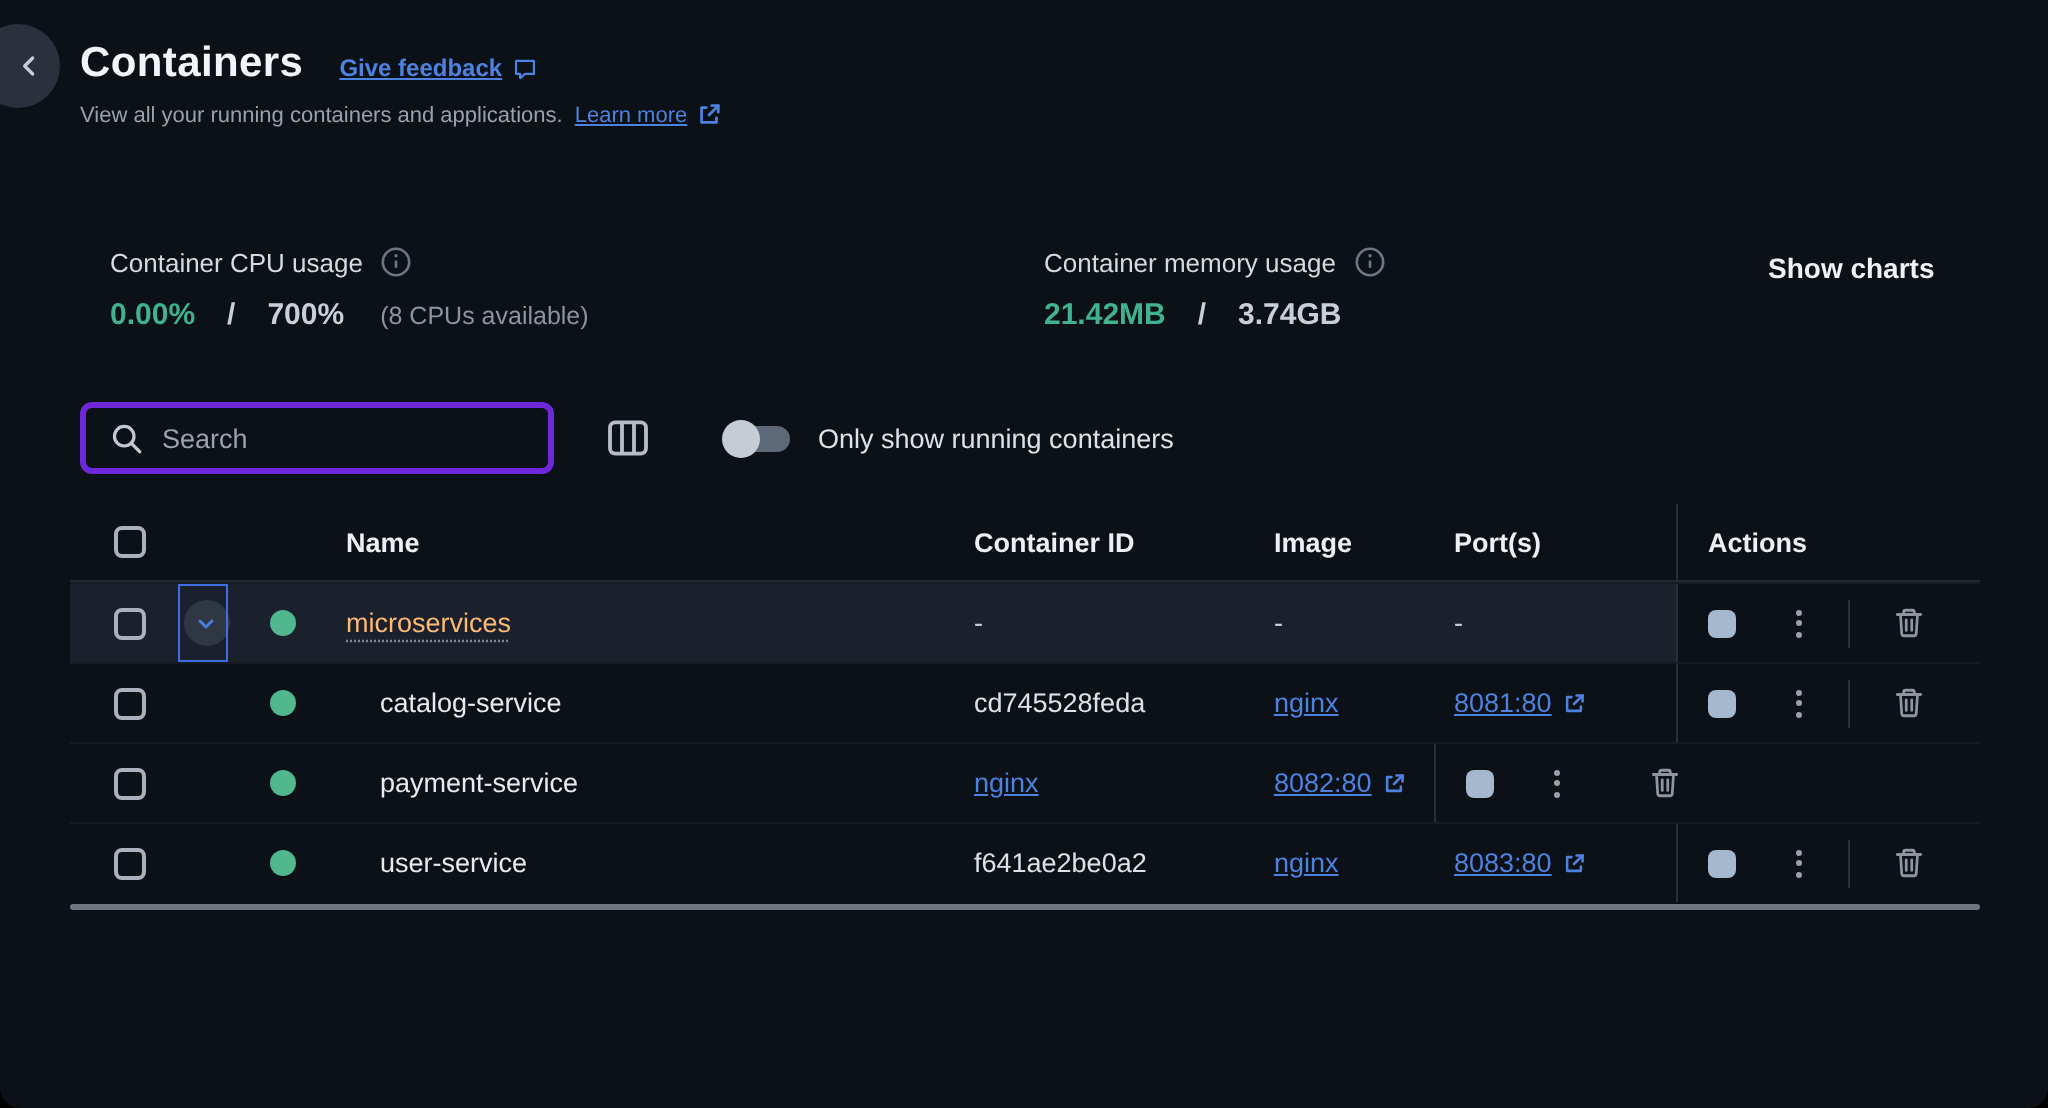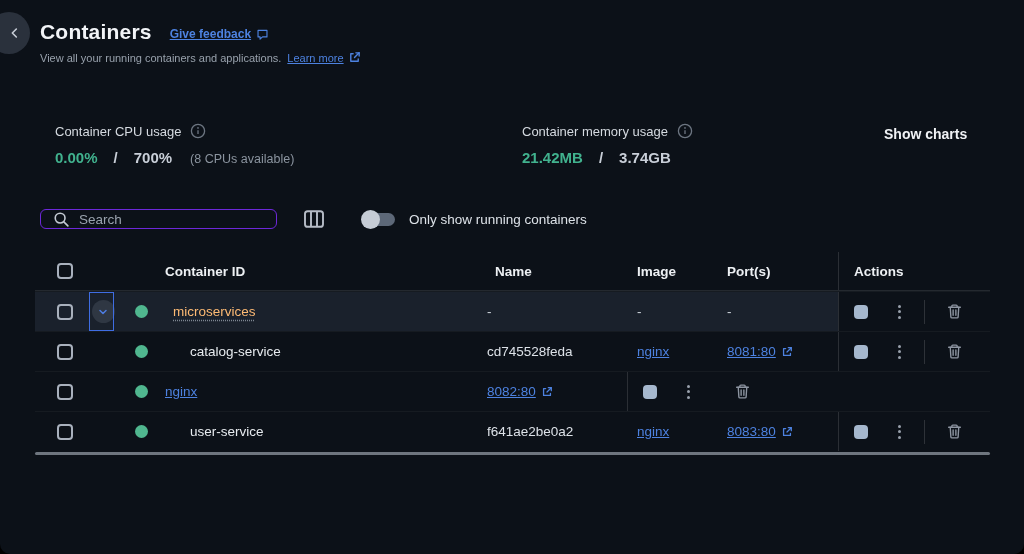--- a/index.html
+++ b/index.html
@@ -39,21 +39,21 @@
   .val-note { color:#8b949f; font-size:12.5px; font-weight:400; margin-left:2px; }
   .show-charts {
     position:absolute; left:884px; top:126px; background:none; border:none;
     color:#f0f2f5; font-size:14px; font-weight:700; cursor:pointer;
     font-family:inherit;
   }
 
   
   .toolbar { position:absolute; left:40px; top:201px; display:flex; align-items:center; height:36px; }
   .search-box {
-    width:237px; height:20px; border:1px solid #6d28d9; border-radius:6px;
+    width:237px; height:36px; border:3px solid #6d28d9; border-radius:6px;
     display:flex; align-items:center; padding:0 12px; gap:9px; background:transparent;
   }
   .search-box input {
     flex:1; background:transparent; border:none; outline:none;
     color:#e8ebef; font-size:13.5px; font-family:inherit;
   }
   .search-box input::placeholder { color:#9aa3ae; opacity:1; }
   .icon-btn { background:none; border:none; cursor:pointer; display:flex; align-items:center; padding:0; }
   .columns-btn { margin-left:25px; }
   .toggle-wrap { margin-left:37px; display:flex; align-items:center; cursor:pointer; }
@@ -201,22 +201,22 @@
   </div>
 
   <div class="table">
 
     <div class="trow thead">
       <div class="cell c-check">
           <span class="checkbox"></span>
         </div>
       <div class="cell c-expand"></div>
       <div class="cell c-dot"></div>
+      <div class="cell c-name">Name</div>
       <div class="cell c-id">Container ID</div>
-      <div class="cell c-name">Name</div>
       <div class="cell c-image">Image</div>
       <div class="cell c-ports">Port(s)</div>
       <div class="cell c-actions">Actions</div>
     </div>
 
     <div class="trow highlight">
       <div class="cell c-check">
           <span class="checkbox"></span>
         </div>
       <div class="cell c-expand">
@@ -306,20 +306,23 @@
     </div>
 
     <div class="trow">
       <div class="cell c-check">
           <span class="checkbox"></span>
         </div>
       <div class="cell c-expand"></div>
       <div class="cell c-dot">
           <span class="status-dot"></span>
         </div>
+      <div class="cell c-name indent">
+          <span class="plain-name">payment-service</span>
+        </div>
       <div class="cell c-image">
           <a class="blue-link">
             <span>nginx</span>
           </a>
         </div>
       <div class="cell c-ports">
         <a class="blue-link">
           <span>8082:80</span>
           <svg width="12" height="12" viewBox="0 0 14 14" fill="none" stroke="#4d82e0" stroke-width="1.5" stroke-linecap="round" stroke-linejoin="round">
               <path d="M5.5 3H3v8h8V8.5"></path>

